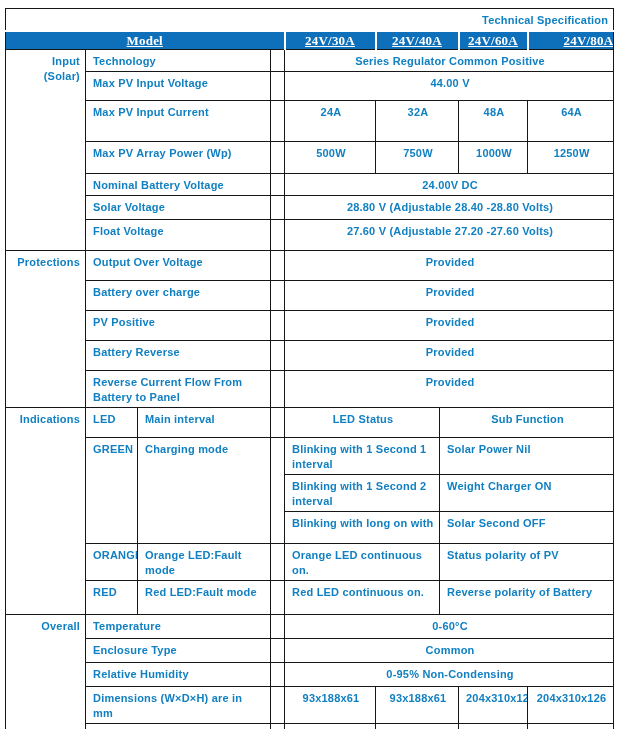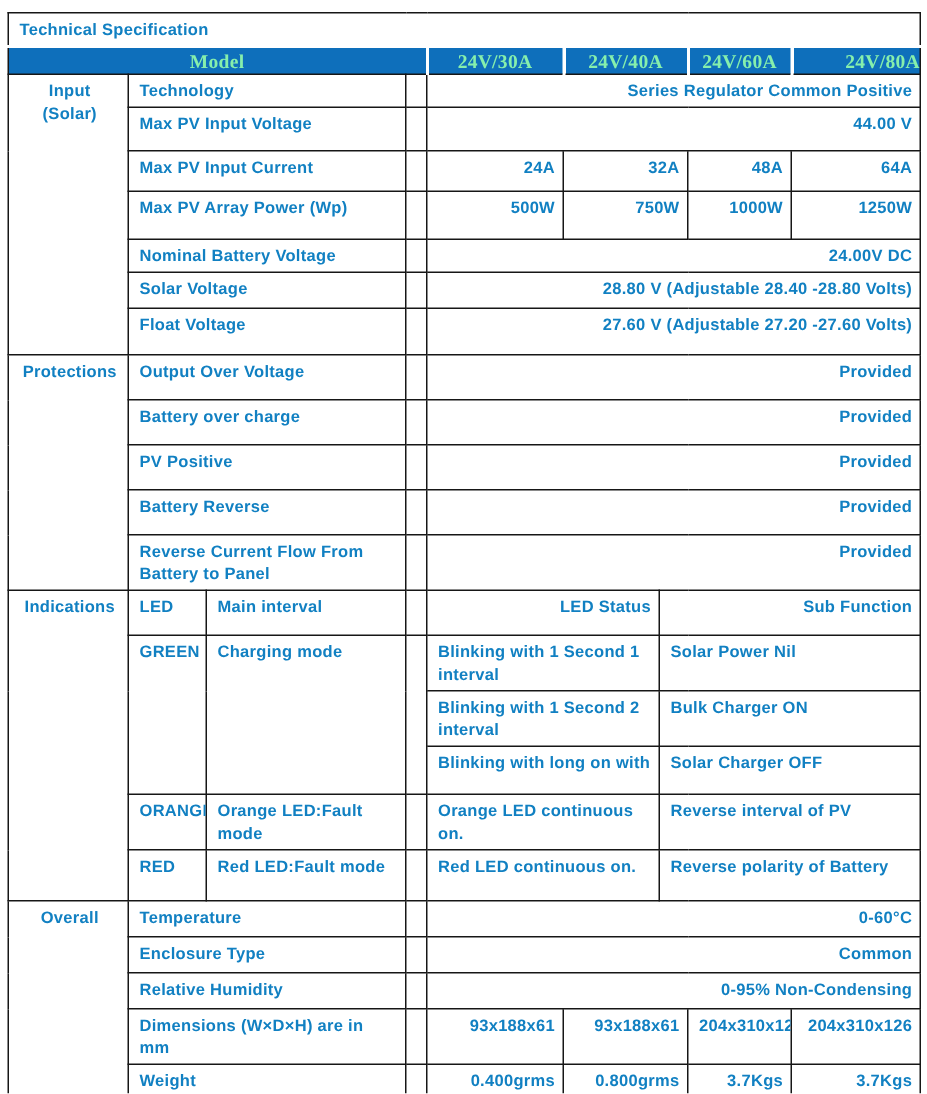--- a/index.html
+++ b/index.html
@@ -26,43 +26,45 @@
     vertical-align:top;
     overflow:hidden;
     letter-spacing:0.2px;
   }
   td.title-cell{
     color:#e8721c;
     font-size:11.5px;
     padding:3px 4px 2px 8px;
     border-bottom:none;
     vertical-align:middle;
+    text-align:right;
   }
   tr.header-row td{
     background:#0e6fbb;
-    color:#86efac;
+    color:#ffffff;
     font-family:"Liberation Serif","DejaVu Serif",serif;
     font-size:13px;
     text-align:center;
     vertical-align:middle;
     padding:1px 2px;
     border-top:2px solid #ffffff;
     border-left:2px solid #ffffff;
     border-bottom:1px solid #161616;
+    text-decoration:underline;
   }
   tr.header-row td.hc-first{border-left:1px solid #161616;}
   tr.header-row td.hc-last{border-right:1px solid #161616;padding-left:35px;}
   td.sec{
     color:#e8721c;
-    text-align:center;
+    text-align:right;
     vertical-align:middle;
     padding:2px;
   }
   td.val{
-    text-align:right;
+    text-align:center;
     padding-left:2px;
     padding-right:2px;
   }
   td.lval{
     text-align:left;
     padding-left:8px;
   }
   td.gap{padding:0;}
 </style>
 </head>
@@ -99,21 +101,21 @@
     <td rowspan="7" class="sec">Input (Solar)</td>
     <td colspan="2">Technology</td>
     <td class="gap"></td>
     <td colspan="5" class="val">Series Regulator Common Positive</td>
   </tr>
   <tr style="height:29px">
     <td colspan="2">Max PV Input Voltage</td>
     <td class="gap"></td>
     <td colspan="5" class="val">44.00 V</td>
   </tr>
-  <tr style="height:27px">
+  <tr style="height:41px">
     <td colspan="2">Max PV Input Current</td>
     <td class="gap"></td>
     <td class="val">24A</td>
     <td colspan="2" class="val">32A</td>
     <td class="val">48A</td>
     <td class="val">64A</td>
   </tr>
   <tr style="height:32px">
     <td colspan="2">Max PV Array Power (Wp)</td>
     <td class="gap"></td>
@@ -175,32 +177,32 @@
   </tr>
   <tr style="height:32px">
     <td rowspan="3">GREEN</td>
     <td rowspan="3">Charging mode</td>
     <td rowspan="3" class="gap"></td>
     <td colspan="2" class="lval">Blinking with 1 Second 1 interval</td>
     <td colspan="3" class="lval">Solar Power Nil</td>
   </tr>
   <tr style="height:32px">
     <td colspan="2" class="lval">Blinking with 1 Second 2 interval</td>
-    <td colspan="3" class="lval">Bulk Charger ON</td>
+    <td colspan="3" class="lval">Weight Charger ON</td>
   </tr>
   <tr style="height:32px">
     <td colspan="2" class="lval">Blinking with long on with</td>
-    <td colspan="3" class="lval">Solar Charger OFF</td>
+    <td colspan="3" class="lval">Solar Second OFF</td>
   </tr>
   <tr style="height:30px">
     <td>ORANGE</td>
     <td>Orange LED:Fault mode</td>
     <td class="gap"></td>
     <td colspan="2" class="lval">Orange LED continuous on.</td>
-    <td colspan="3" class="lval">Reverse interval of PV</td>
+    <td colspan="3" class="lval">Status polarity of PV</td>
   </tr>
   <tr style="height:34px">
     <td>RED</td>
     <td>Red LED:Fault mode</td>
     <td class="gap"></td>
     <td colspan="2" class="lval">Red LED continuous on.</td>
     <td colspan="3" class="lval">Reverse polarity of Battery</td>
   </tr>
 
   <tr style="height:24px">

